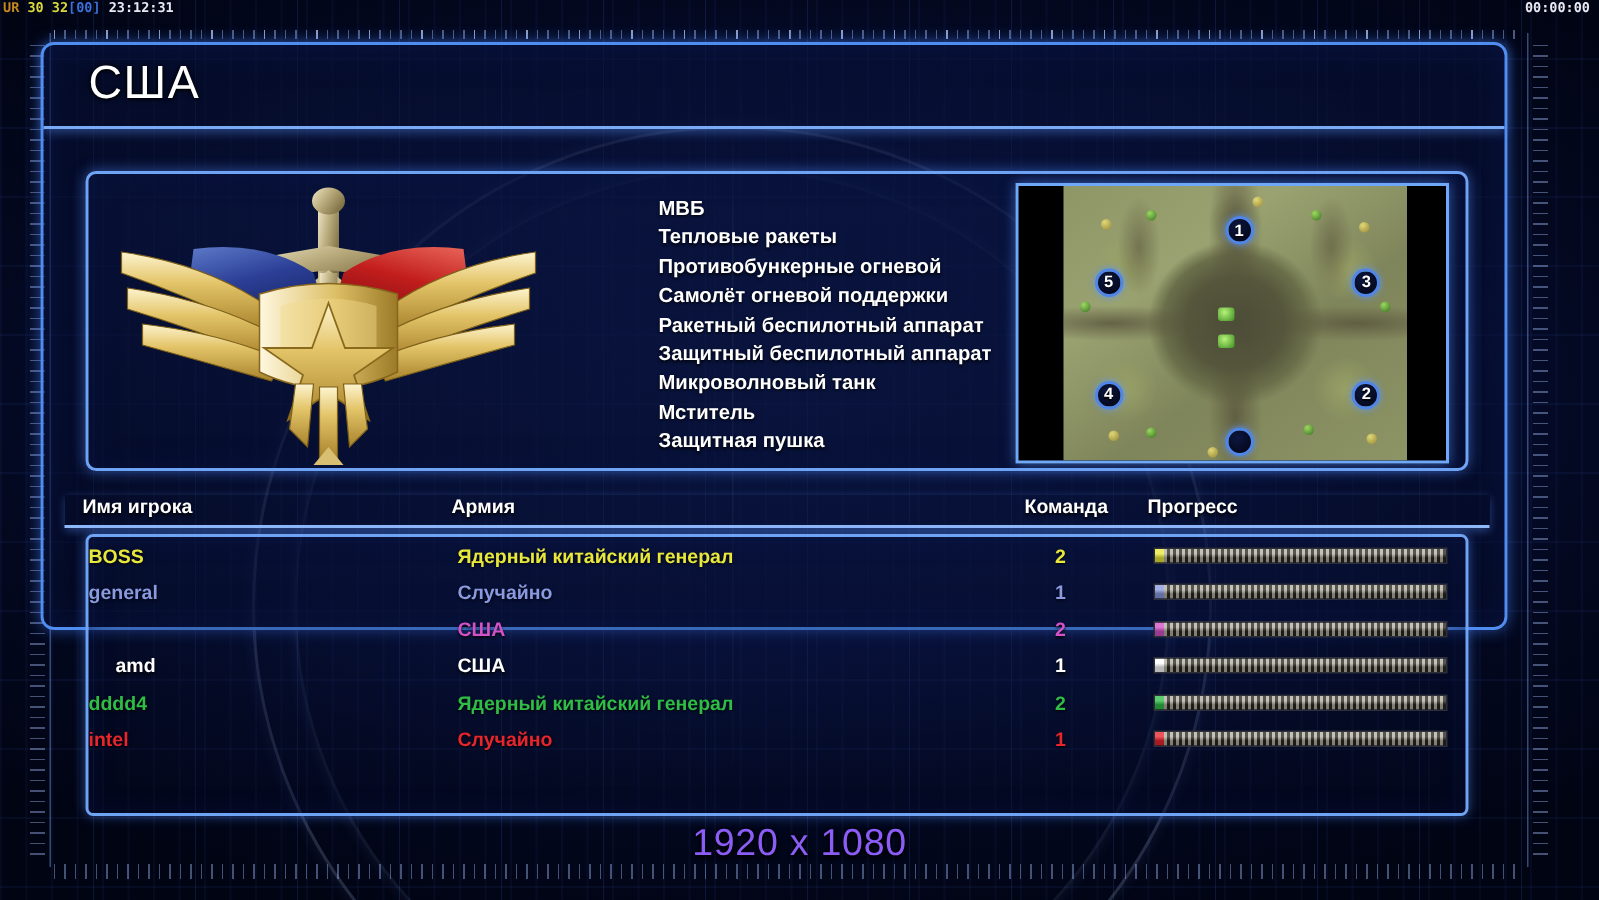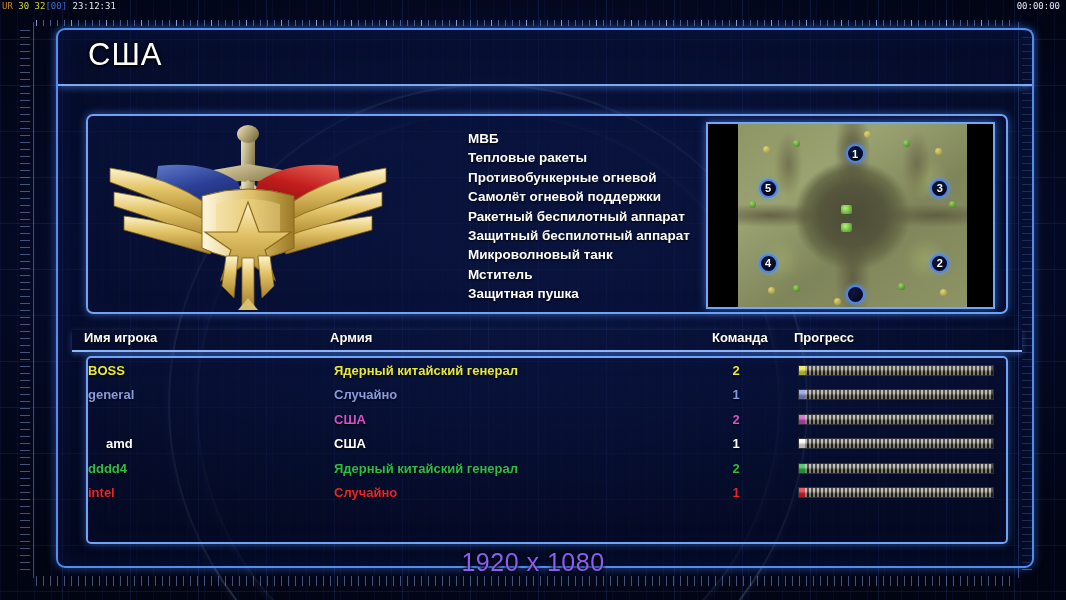--- a/index.html
+++ b/index.html
@@ -71,33 +71,33 @@
     background-image: repeating-linear-gradient(to bottom, rgba(160,185,245,0.5) 0 1px, transparent 1px 7px);
   }
   .frame-line { position: absolute; background: rgba(120,160,240,0.45); }
   .fl-left  { left: 33px; top: 22px; bottom: 22px; width: 1px; }
   .fl-right { right: 47px; top: 22px; bottom: 22px; width: 1px; }
 
   
   .hud-text {
     position: absolute;
     font-family: "DejaVu Sans Mono", monospace;
-    font-size: 9px; font-weight: normal;
+    font-size: 9px; font-weight: bold;
     letter-spacing: 0px; white-space: nowrap;
   }
   #perf-hud { left: 2px; top: 1px; }
   #perf-hud .k-orange { color: #c9881f; }
   #perf-hud .k-yellow { color: #d8d83a; }
   #perf-hud .k-blue   { color: #3a6fd8; }
   #perf-hud .k-white  { color: #e8e8f2; }
   #clock-hud { right: 6px; top: 1px; color: #e9e9f4; }
 
   
   .main-panel {
-    position: absolute; left: 56px; top: 28px; width: 978px; height: 540px;
+    position: absolute; left: 27px; top: 28px; width: 978px; height: 392px;
     border-radius: 9px;
     border: 2px solid #4f8df0;
     background: linear-gradient(to bottom, rgba(8,17,56,0.55), rgba(5,11,38,0.45));
     box-shadow: 0 0 10px rgba(70,130,255,0.55), inset 0 0 24px rgba(10,25,80,0.6);
   }
   .title-bar {
     position: absolute; left: 0; top: 0; width: 100%; height: 56px;
     border-bottom: 2px solid #79aaf5;
     box-shadow: 0 2px 7px rgba(90,150,255,0.45);
   }

